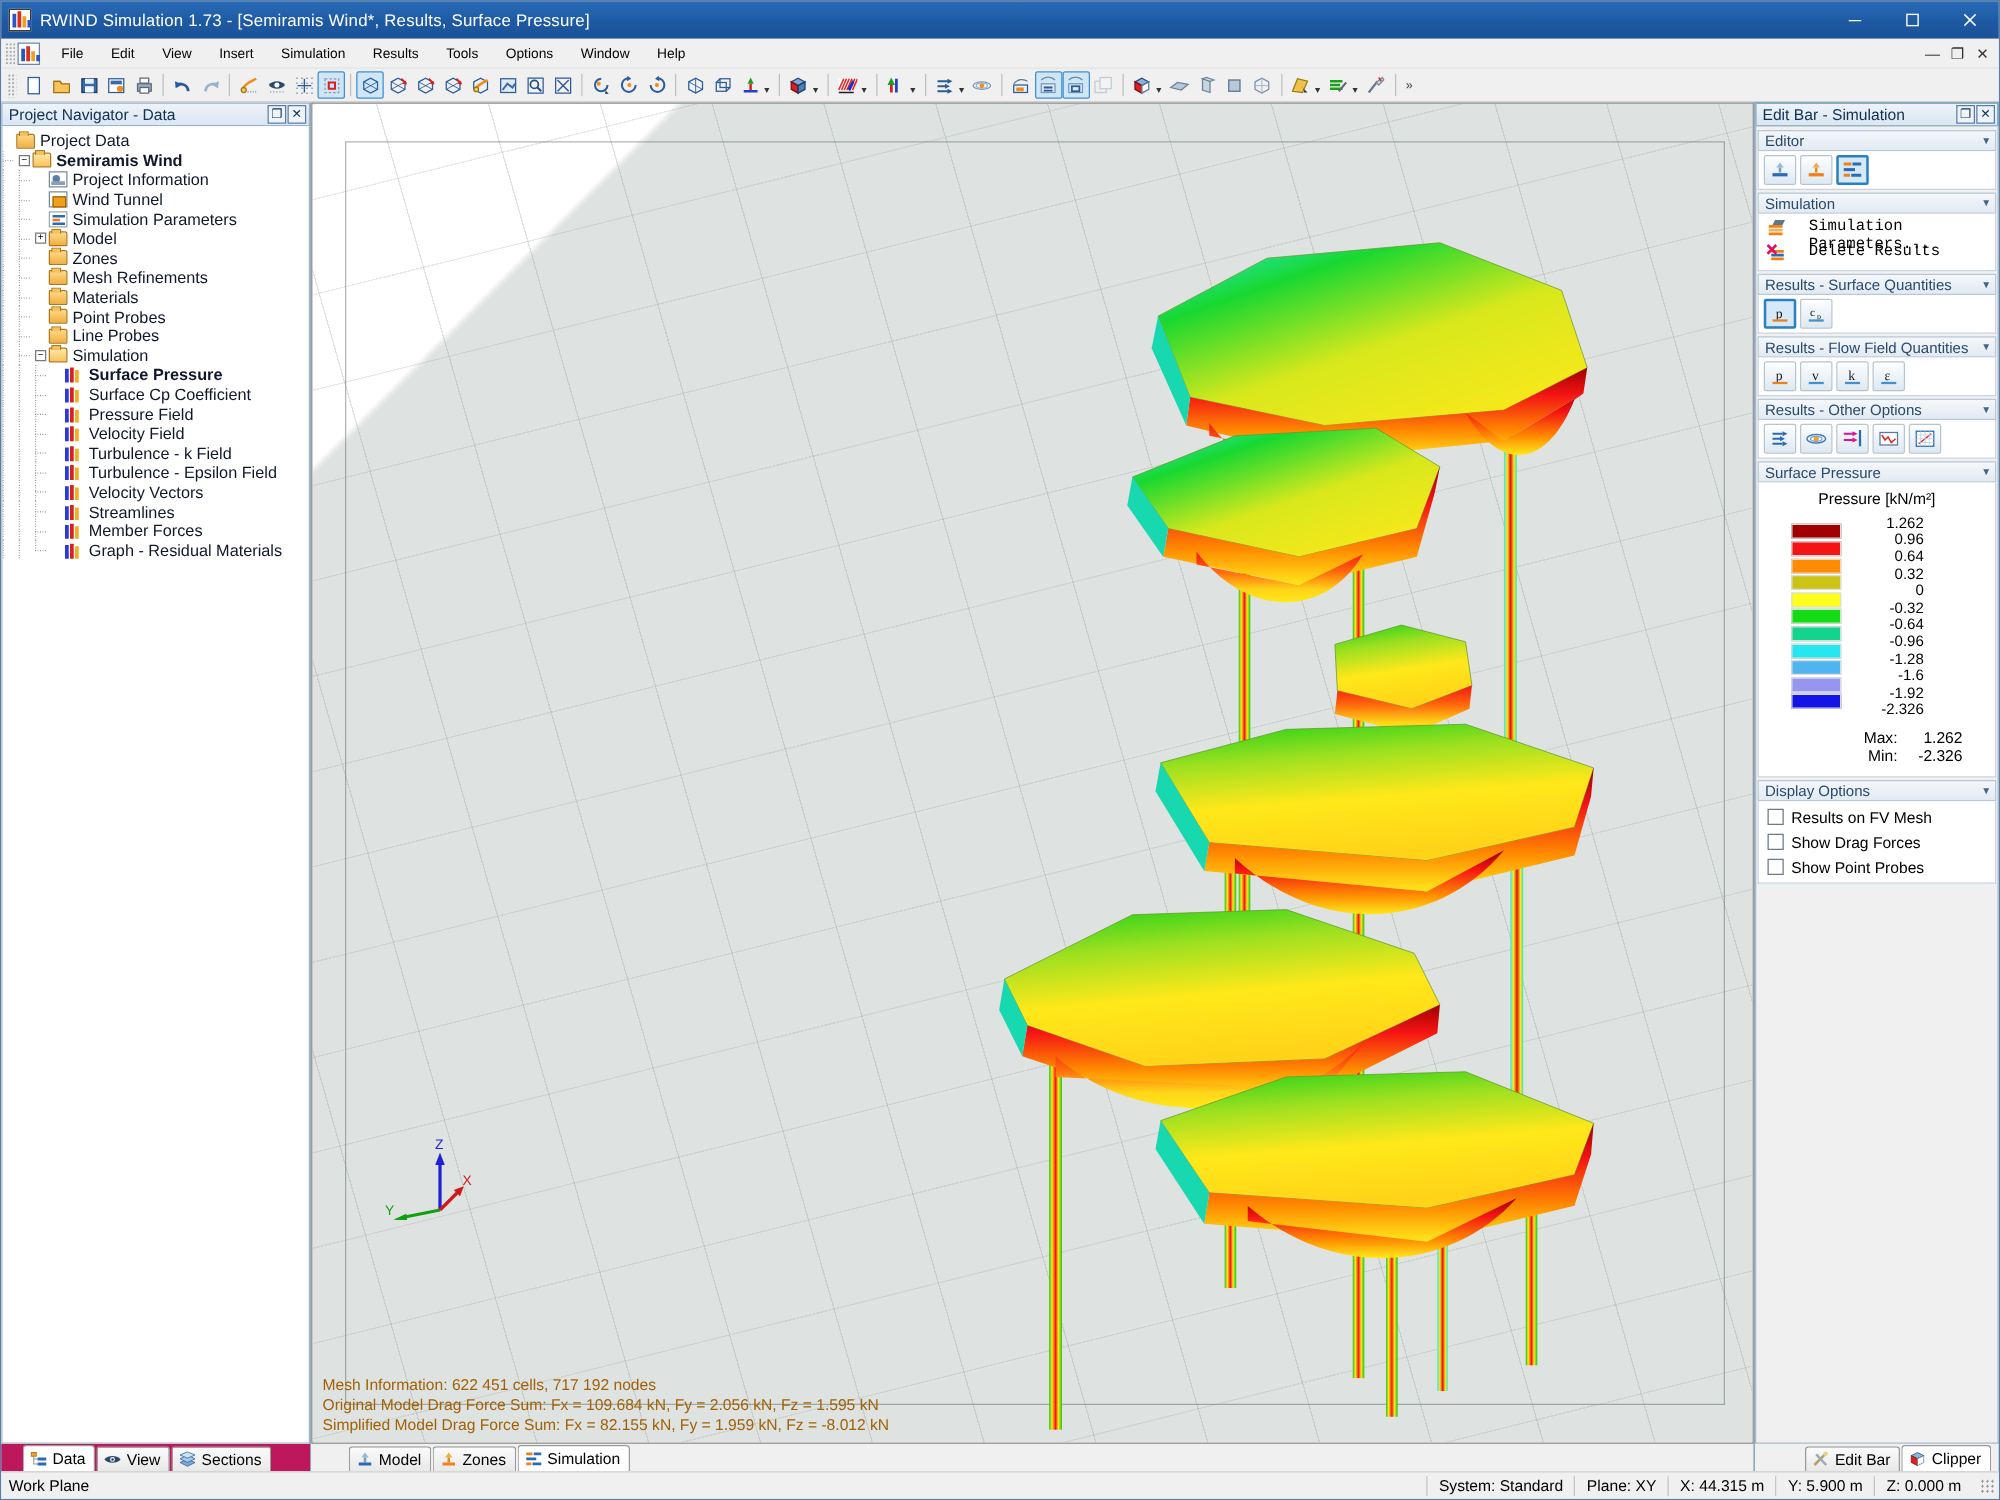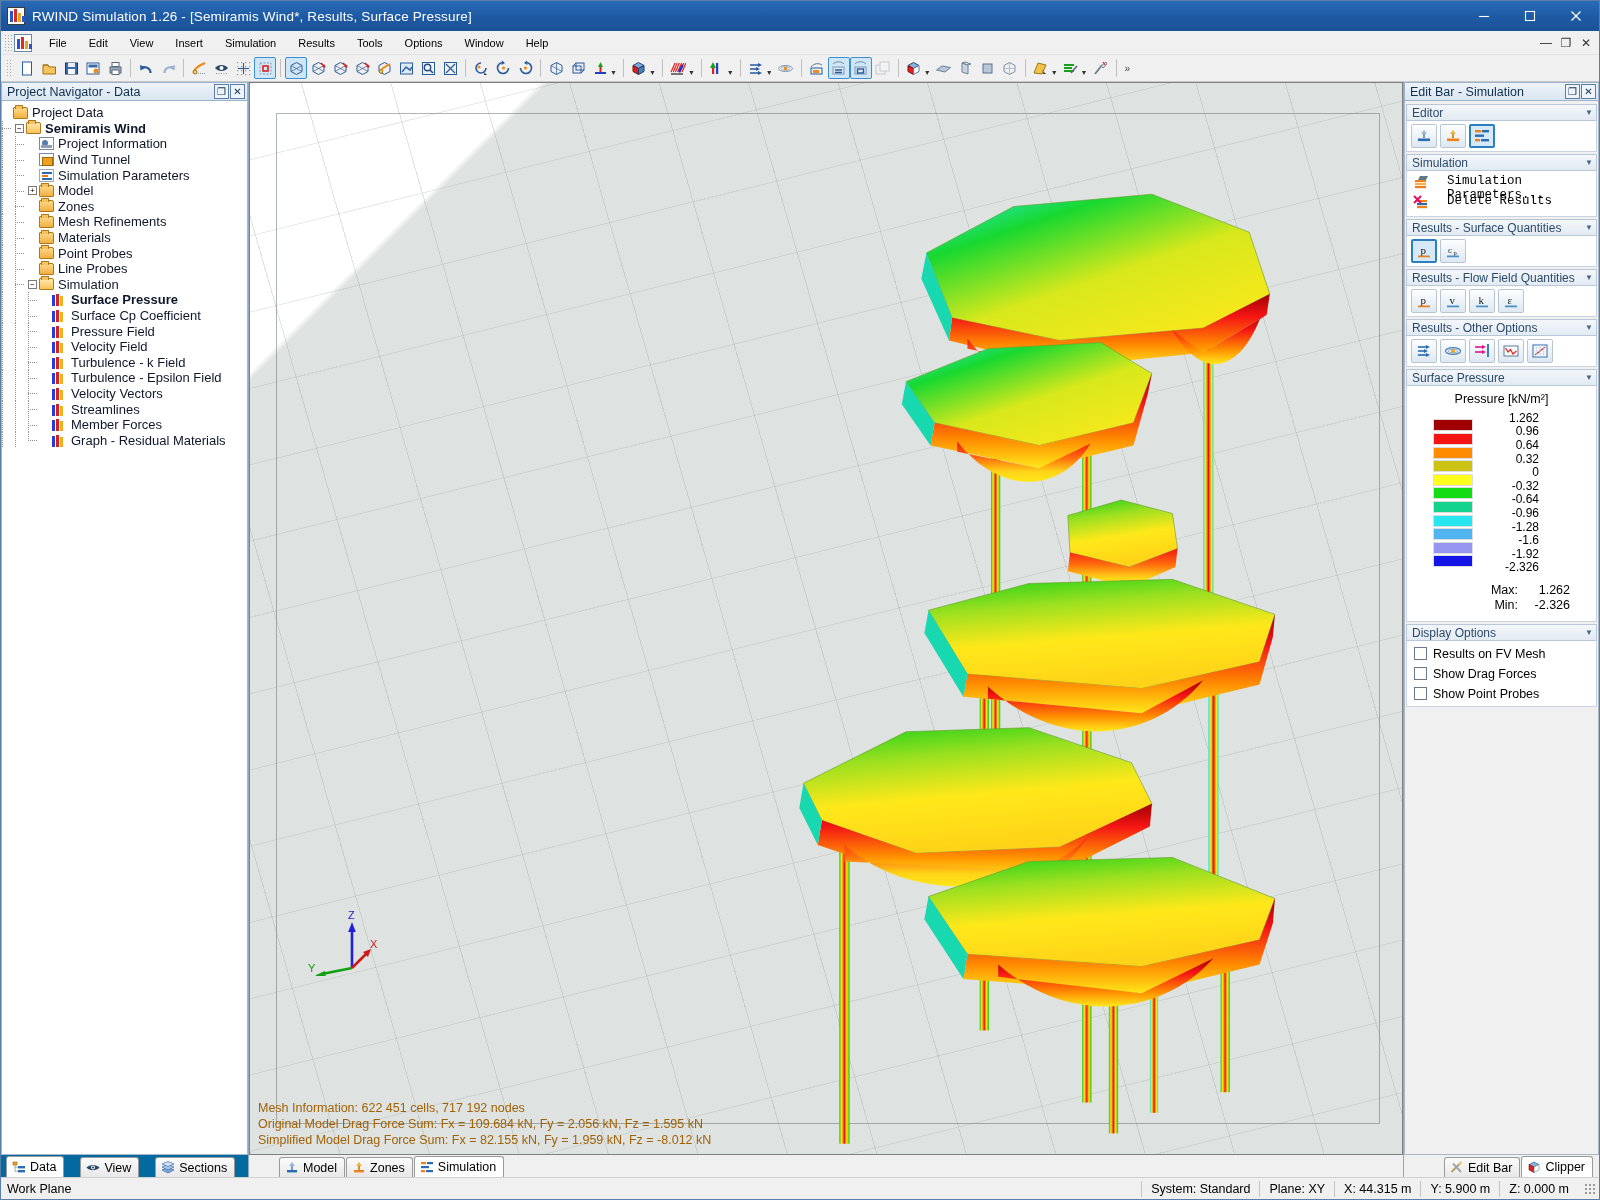--- a/index.html
+++ b/index.html
@@ -201,22 +201,22 @@
   .ico.res { display:flex; align-items:flex-end; gap:1px; height:13px; }
   .ico.res i { display:block; width:3px; }
   .ico.res i:nth-child(1){ height:11px; background:#2a3ad8; }
   .ico.res i:nth-child(2){ height:12px; background:#d82020; }
   .ico.res i:nth-child(3){ height:10px; background:#f0b020; }
   .tlabel { font-size: 13px; color: #0f172a; white-space: nowrap; }
   .tlabel.bold { font-weight: bold; }
 
   .lefttabs {
     height: 22px; flex: 0 0 auto;
-    display: flex; align-items: flex-end; gap: 16px;
-    background: #0369a1; padding-left: 5px;
+    display: flex; align-items: flex-end; gap: 1px;
+    background: #be185d; padding-left: 17px;
   }
   .ltab {
     height: 20px; padding: 0 7px 0 5px;
     display: flex; align-items: center; gap: 4px;
     background: linear-gradient(to bottom,#fbfbfb,#e8e8e8);
     border: 1px solid #9a9a9a; border-bottom: none;
     border-radius: 3px 3px 0 0; font-size: 12.5px;
   }
   .ltab.sel { background: #fff; height: 21px; }
   .tabico { width: 14px; height: 13px; flex: 0 0 auto; position: relative; }
@@ -344,21 +344,21 @@
 
 <div id="app">
 
   <div class="titlebar">
     <div class="title-icon">
         <i></i>
         <i></i>
         <i></i>
         <i></i>
       </div>
-    <div class="titletext">RWIND Simulation 1.26 - [Semiramis Wind*, Results, Surface Pressure]</div>
+    <div class="titletext">RWIND Simulation 1.73 - [Semiramis Wind*, Results, Surface Pressure]</div>
     <div class="win-btns">
       <div class="win-btn">
         <svg width="12" height="12" viewBox="0 0 12 12">
             <line x1="1" y1="6.5" x2="11" y2="6.5" stroke="#fff" stroke-width="1.1"></line>
           </svg>
       </div>
       <div class="win-btn">
         <svg width="12" height="12" viewBox="0 0 12 12">
             <rect x="1.5" y="1.5" width="9" height="9" fill="none" stroke="#fff" stroke-width="1.1"></rect>
           </svg>

